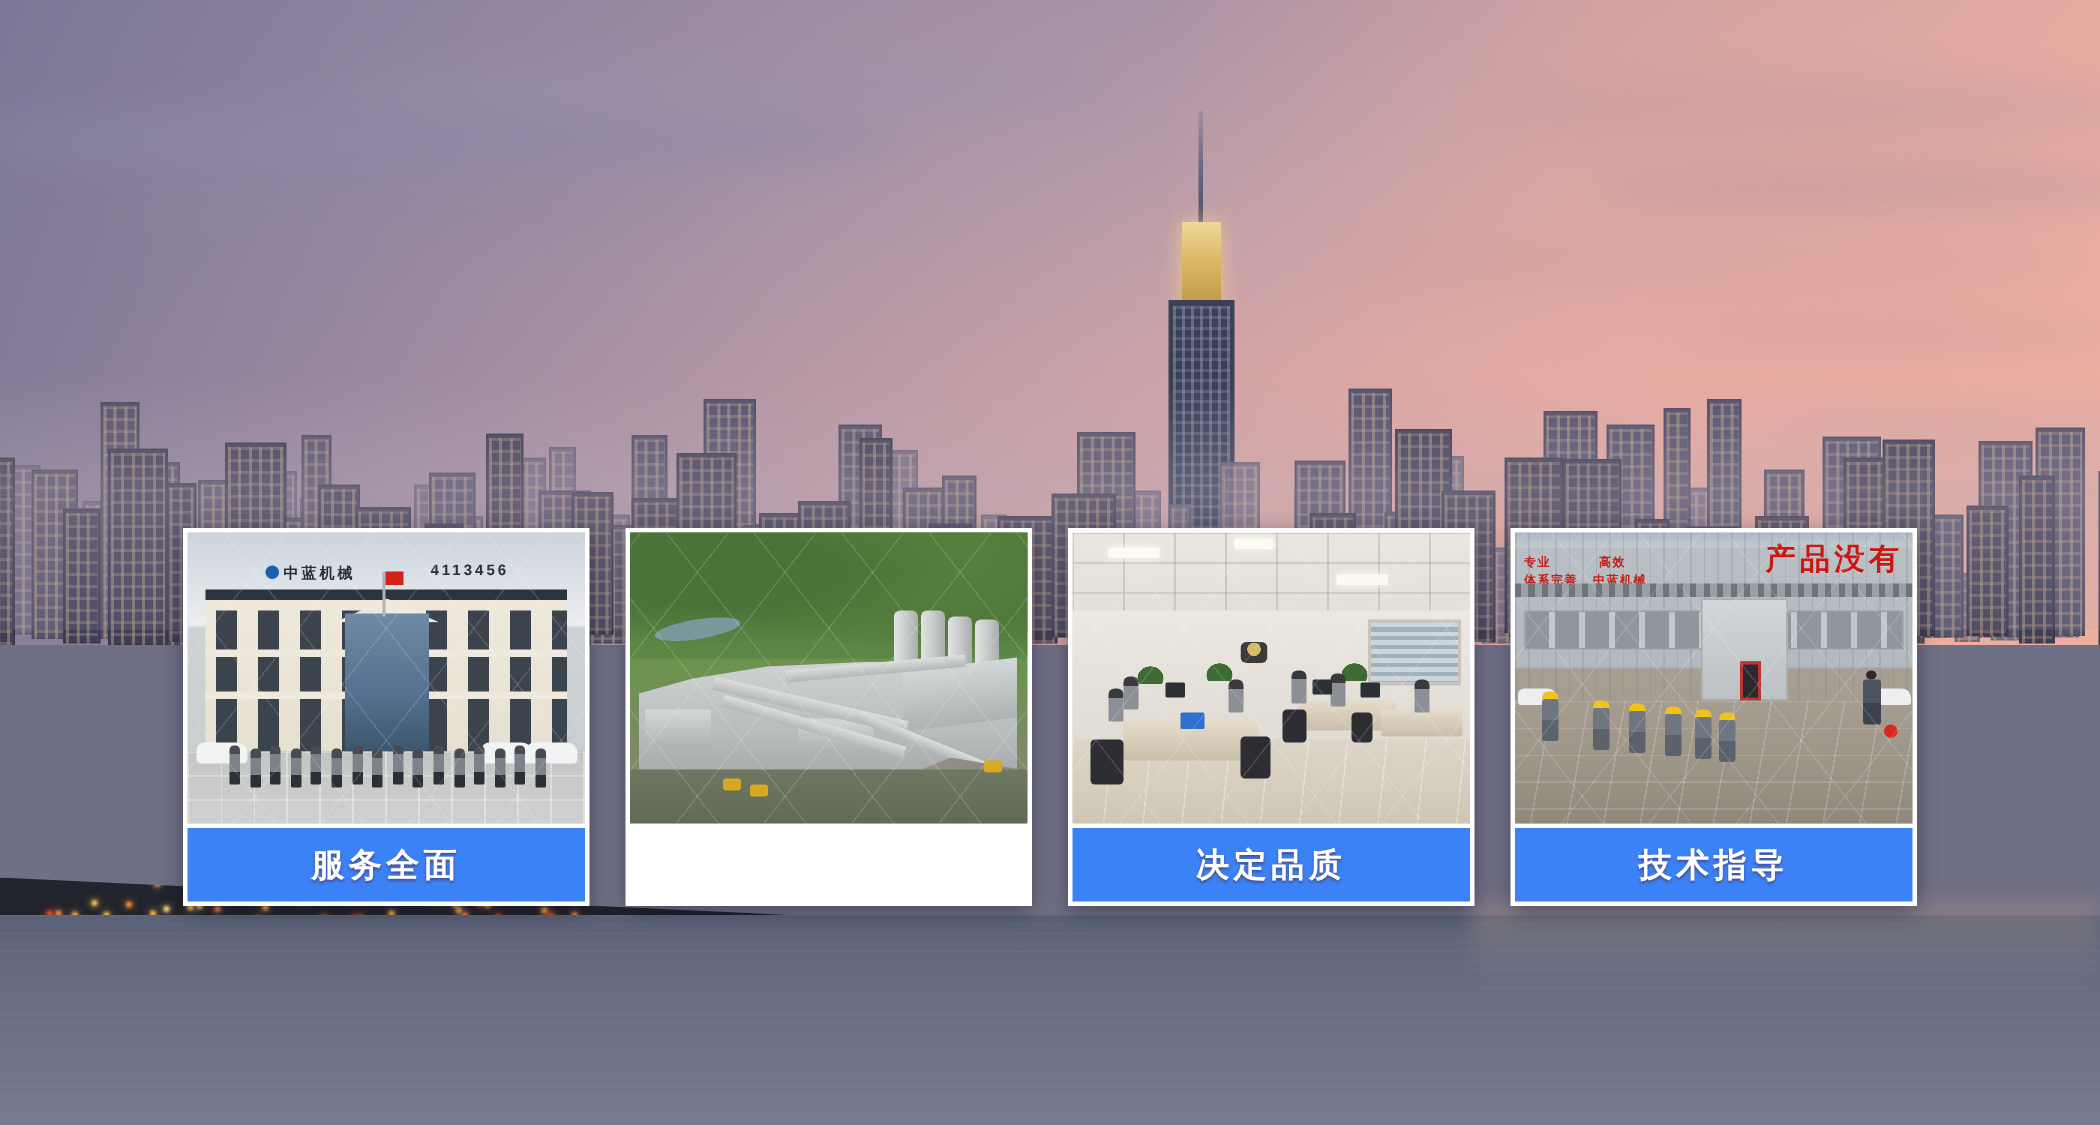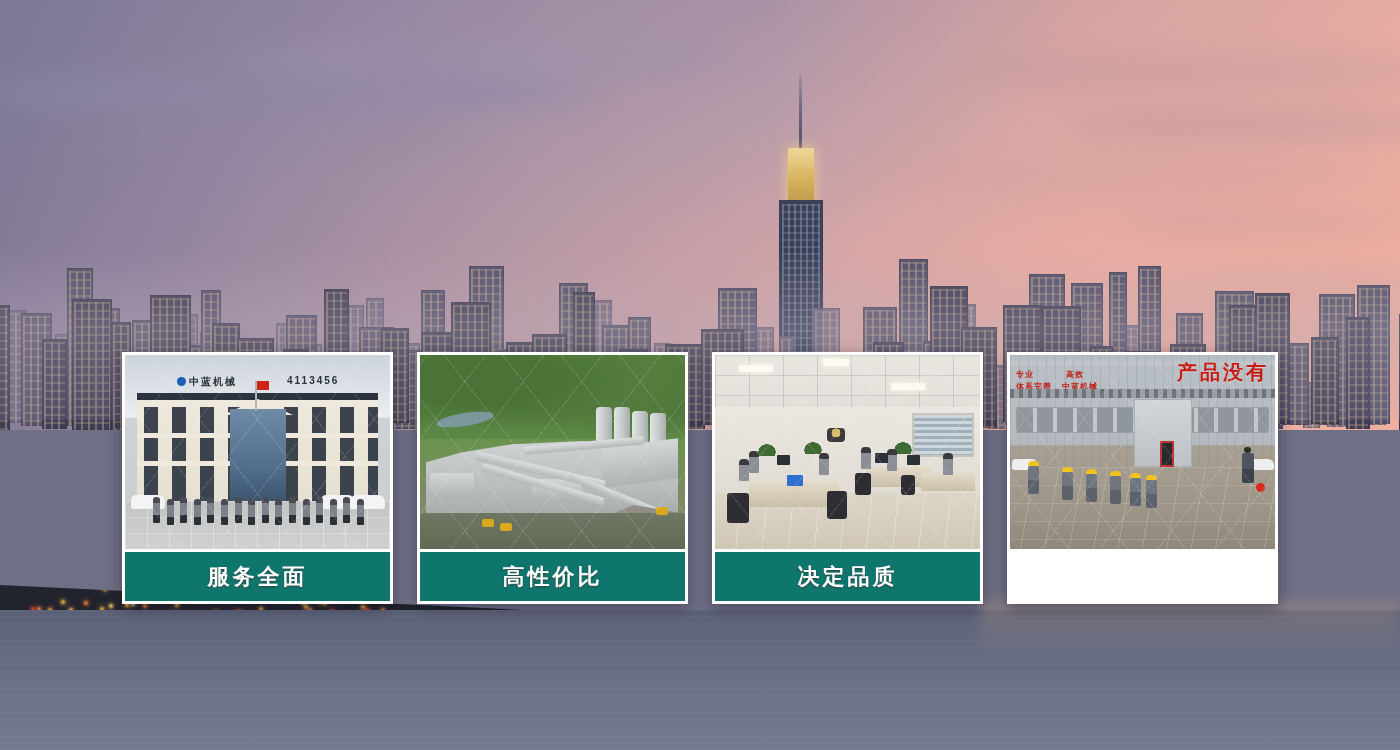--- a/index.html
+++ b/index.html
@@ -177,21 +177,21 @@
     box-shadow:0 4px 14px rgba(20,15,35,.40);
     display:flex; flex-direction:column;
   }
   .photo {
     width:265px; height:194px;
     position:relative; overflow:hidden;
     background:#9aa3ad;
   }
   .caption {
     width:265px; height:49px; margin-top:3px;
-    background:#0f766e;
+    background:#3b82f6;
     display:flex; align-items:center; justify-content:center;
   }
   .caption span {
     color:#fff; font-size:22px; font-weight:bold; letter-spacing:3px;
     text-shadow:0 1px 2px rgba(90,0,0,.45);
   }
   
   .photo::after{
     content:""; position:absolute; inset:0; pointer-events:none;
     background-image:
@@ -628,23 +628,20 @@
         <div class="conv" style="left:56px;  top:96px; width:132px; height:9px;  transform:rotate(13deg)"></div>
         <div class="conv" style="left:62px;  top:108px; width:126px; height:8px; transform:rotate(16deg)"></div>
         <div class="conv" style="left:104px; top:92px; width:120px; height:8px;  transform:rotate(-5deg)"></div>
         <div class="conv" style="left:150px; top:118px; width:96px;  height:7px; transform:rotate(22deg)"></div>
         <div class="road"></div>
         <div class="yard"></div>
         <div class="dig" style="left:62px; top:164px"></div>
         <div class="dig" style="left:80px; top:168px"></div>
         <div class="dig" style="left:236px; top:152px"></div>
       </div>
-      <div class="caption">
-        <span>高性价比</span>
-      </div>
     </div>
 
     <div class="card">
       <div class="photo p3">
         <div class="ceil"></div>
         <div class="panel" style="left:24px;  top:10px; width:34px"></div>
         <div class="panel" style="left:176px; top:28px; width:34px"></div>
         <div class="panel" style="left:108px; top:4px;  width:26px"></div>
         <div class="wall"></div>
         <div class="decal">
@@ -720,16 +717,19 @@
               <div class="hat"></div>
               <div class="body"></div>
             </div>
           </div>
         <div class="boss" style="left:232px; top:92px">
           <div class="head"></div>
           <div class="body"></div>
         </div>
         <div class="helmet-red" style="left:246px; top:128px"></div>
       </div>
+      <div class="caption">
+        <span>技术指导</span>
+      </div>
     </div>
 
   </div>
 </div>
 
 </body></html>

